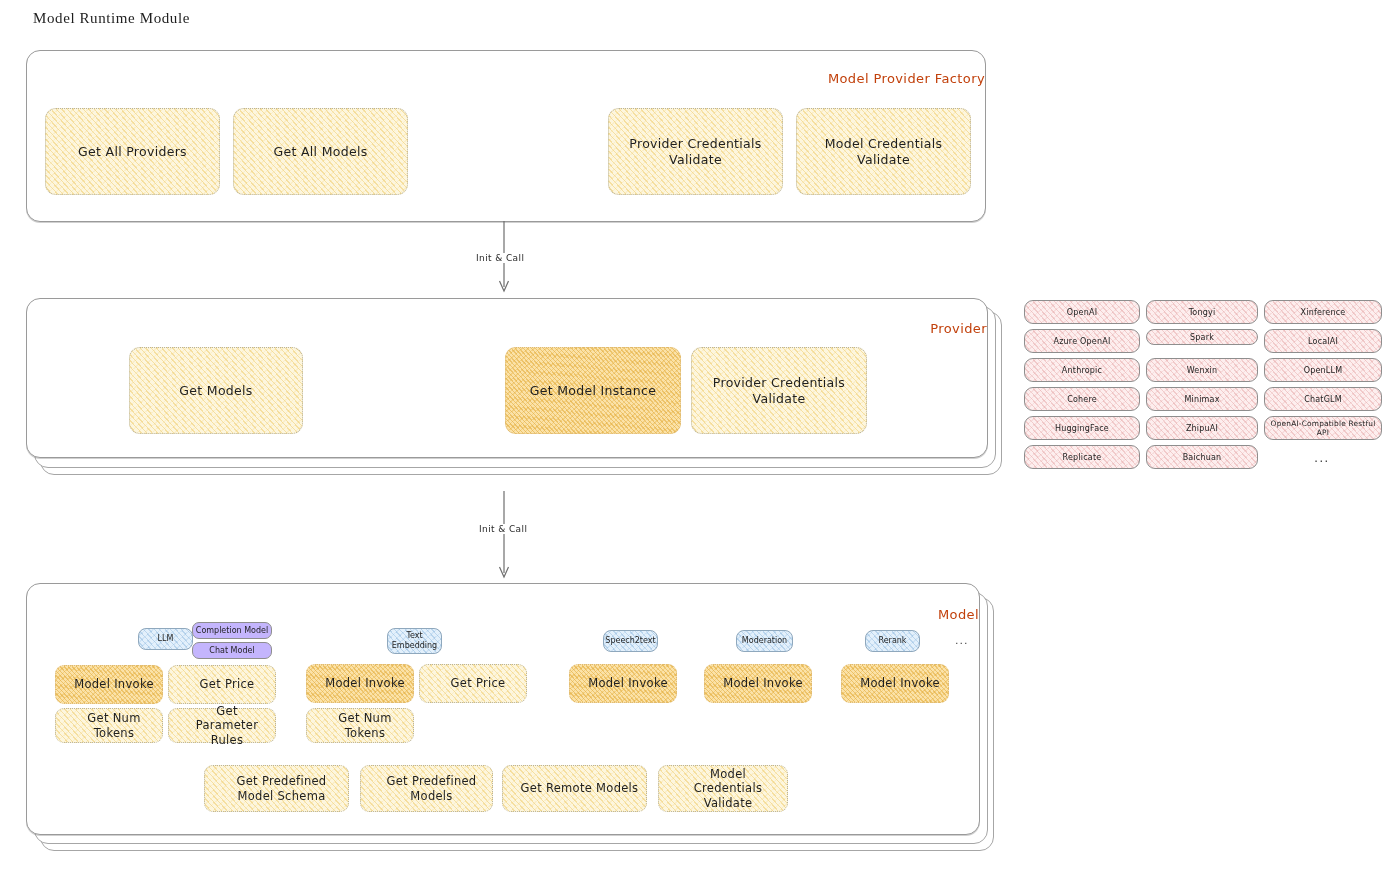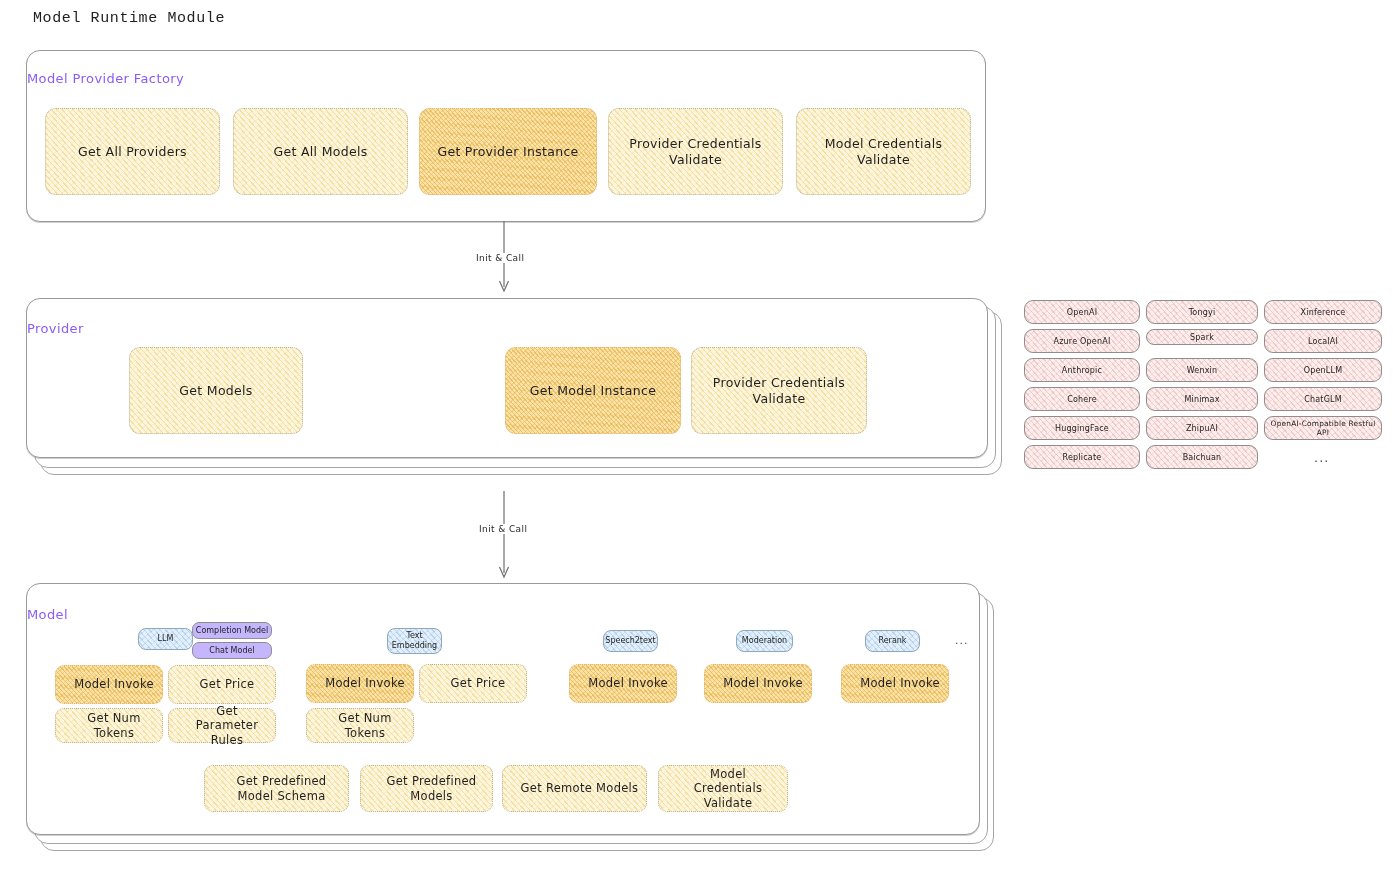--- a/index.html
+++ b/index.html
@@ -37,41 +37,41 @@
     background-image:
       repeating-linear-gradient(48deg, rgba(120,170,215,.38) 0 1px, rgba(0,0,0,0) 1px 4px),
       repeating-linear-gradient(-42deg, rgba(140,185,225,.24) 0 1px, rgba(0,0,0,0) 1px 5px);
     margin-left: 7px;
   }
 
   
   #page-title {
     position: absolute;
     left: 33px; top: 10px;
-    font-family: Liberation Mono, monospace;
+    font-family: Liberation Serif, serif;
     font-size: 15px;
     color: #1e1e1e;
     letter-spacing: .6px;
     white-space: nowrap;
   }
 
   
   .panel {
     position: absolute;
     background: #ffffff;
     border: 1.3px solid #9a9a9a;
     border-radius: 14px;
     box-shadow: 0 1px 0 rgba(120,120,120,.35);
   }
   .panel-title {
     position: absolute;
     left: 0; right: 0;
-    text-align: left;
+    text-align: right;
     font-size: 13px;
-    color: #8b5cf6;
+    color: #c2410c;
     letter-spacing: .4px;
   }
   
   .deck-layer {
     position: absolute;
     background: #ffffff;
     border: 1.2px solid #a6a6a6;
     border-radius: 14px;
   }
 
@@ -159,21 +159,20 @@
 
 <div id="page-title">Model Runtime Module</div>
 
 <div class="panel" style="left:26px; top:50px; width:958px; height:170px;">
   <div class="panel-title" style="top:20px;">Model Provider Factory</div>
 
   <div class="leaf hatch-cream" style="left:18px; top:57px; width:175px; height:87px;">Get All Providers</div>
 
   <div class="leaf hatch-cream" style="left:206px; top:57px; width:175px; height:87px;">Get All Models</div>
 
-  <div class="leaf hatch-amber" style="left:392px; top:57px; width:178px; height:87px; border-color:#dcb977;">Get Provider Instance</div>
 
   <div class="leaf hatch-cream" style="left:581px; top:57px; width:175px; height:87px;">Provider Credentials Validate</div>
 
   <div class="leaf hatch-cream" style="left:769px; top:57px; width:175px; height:87px;">Model Credentials Validate</div>
 </div>
 
 <div class="conn" style="left:498px; top:221px; width:12px; height:76px;">
   <svg width="12" height="76" viewBox="0 0 12 76">
     <path d="M6 0 L6 66" stroke="#6e6e6e" stroke-width="1.2" fill="none"></path>
     <path d="M1.5 60 L6 70 L10.5 60" stroke="#6e6e6e" stroke-width="1.2" fill="none"></path>

